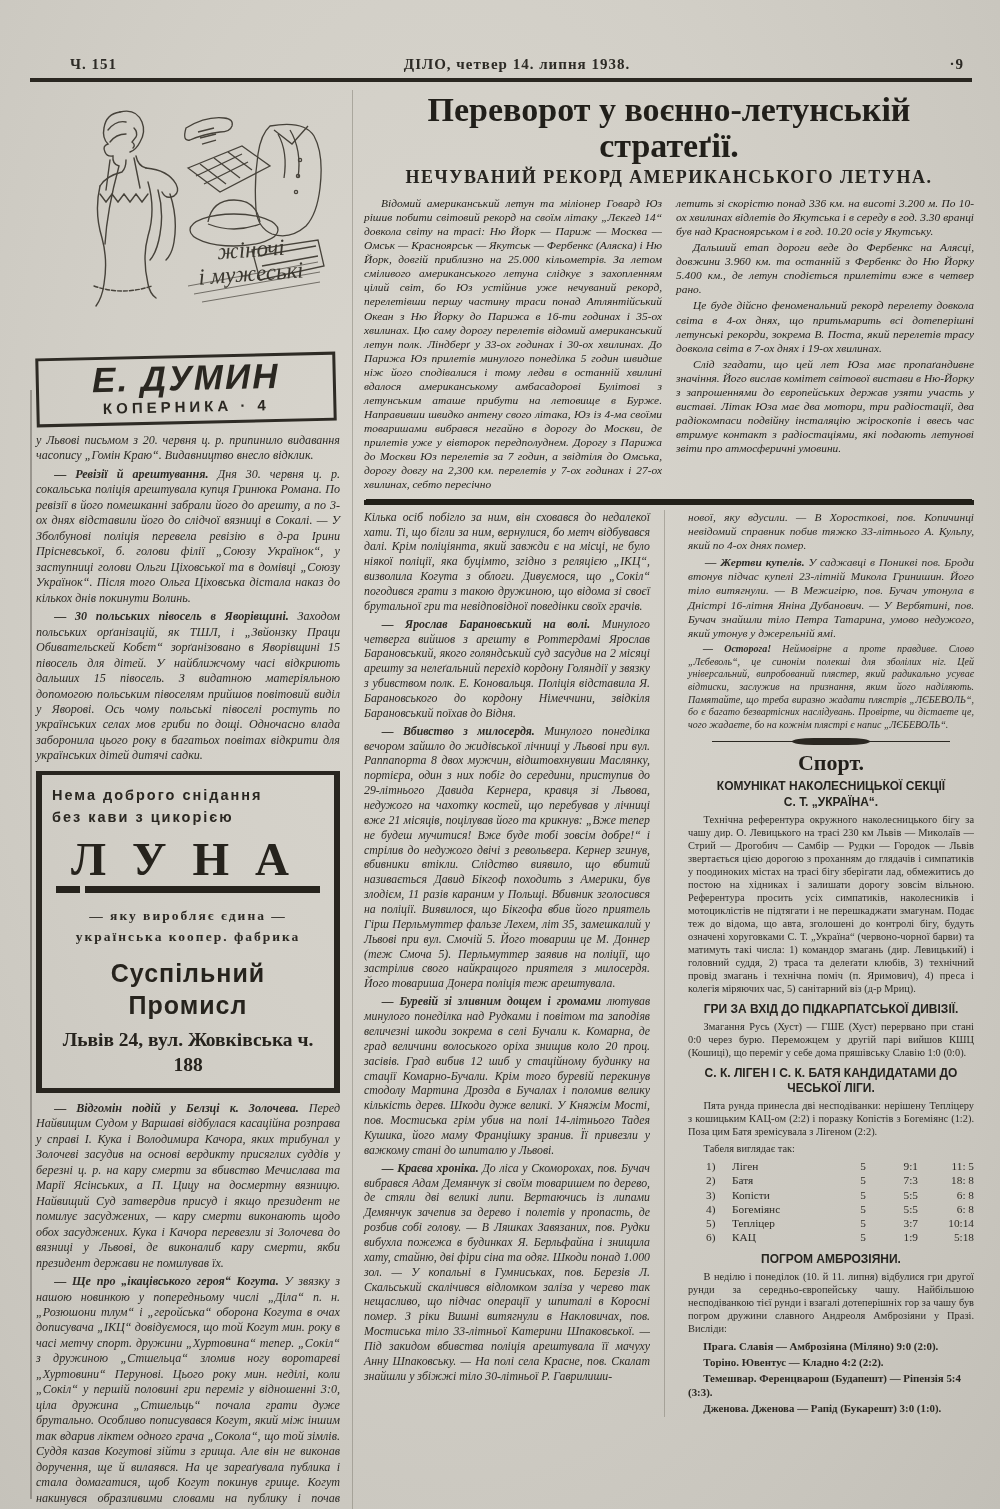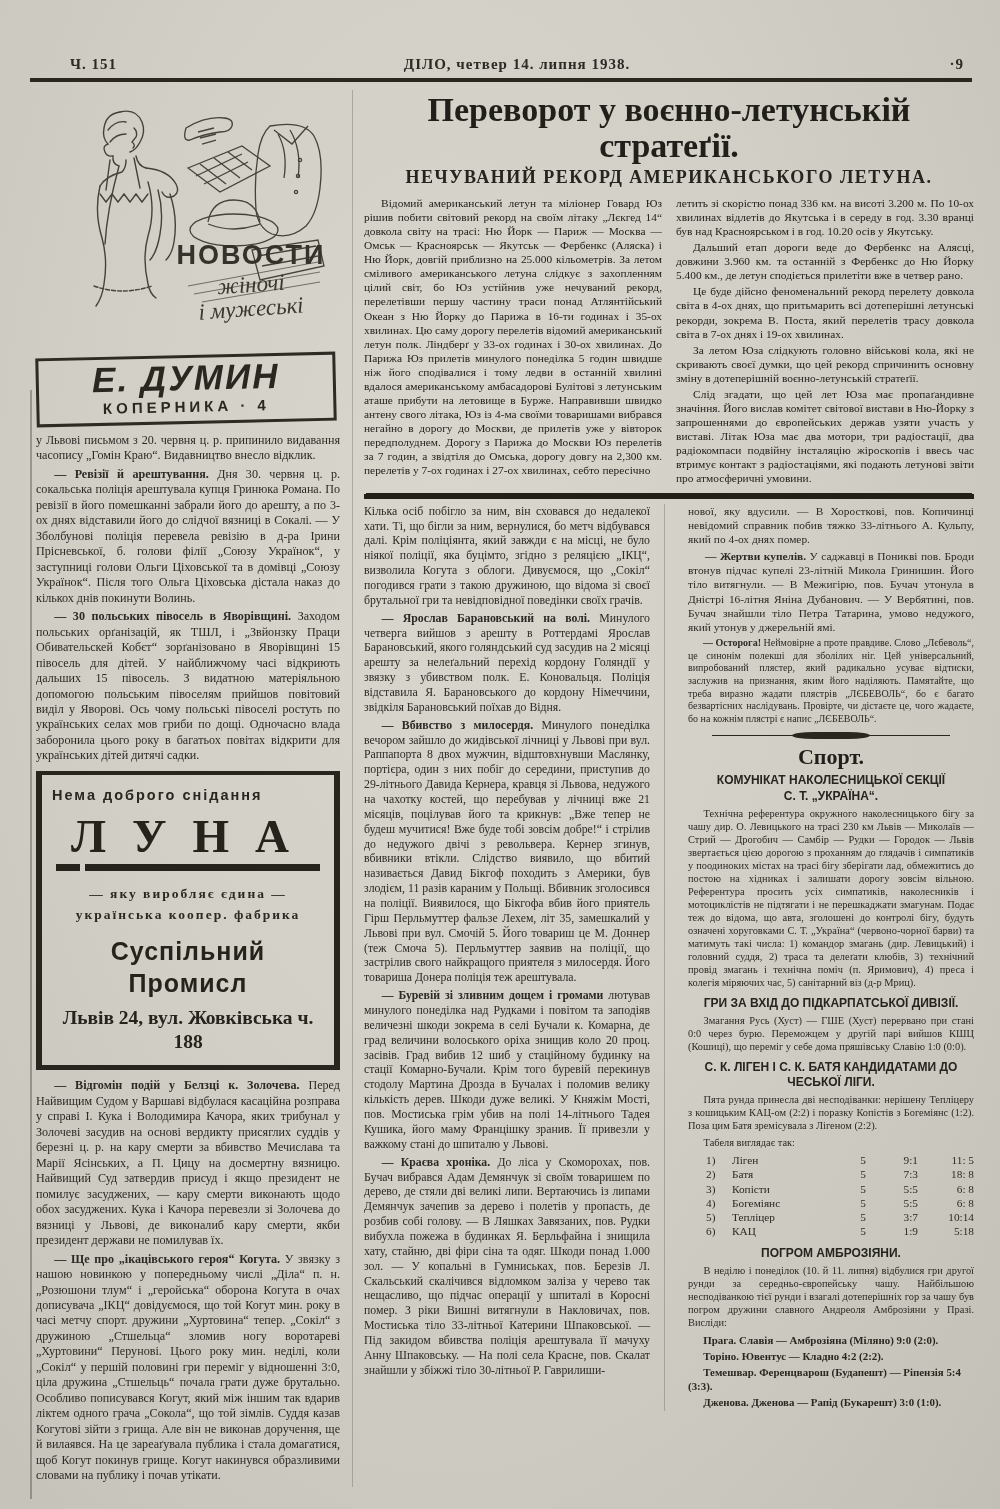--- a/index.html
+++ b/index.html
@@ -14,21 +14,21 @@
   .page::before{content:"";position:absolute;left:30px;top:390px;bottom:10px;width:2px;background:#57534b;opacity:.45;}
   .masthead{display:flex;justify-content:space-between;align-items:baseline;
     padding:56px 36px 2px 70px;font-size:15px;font-weight:bold;letter-spacing:1px;gap:40px;}
   .mast-left{width:120px;}
   .mast-center{flex:1;text-align:center;}
   .mast-right{width:120px;text-align:right;}
   .head-rule{margin:3px 28px 0 30px;border-top:3px solid #2a2721;border-bottom:1px solid #2a2721;height:3px;}
   .content{display:flex;padding:8px 26px 0 36px;gap:12px;}
   
   .col-left{width:304px;font-size:12.1px;line-height:1.28;}
-  .p{margin:0 0 3px;text-align:justify;text-indent:1.5em;}
+  .p{margin:0 0 3px;text-align:justify;text-indent:1.5em;font-style:italic;}
   .p.cont{text-indent:0;}
   .ld{font-weight:bold;}
   .ad-dumyn{position:relative;height:336px;margin-bottom:7px;}
   .illus{position:absolute;top:0;left:0;width:100%;height:232px;}
   .ad-d-text{position:absolute;top:148px;right:0;width:178px;text-align:center;}
   .novosti{font-family:"Liberation Sans","DejaVu Sans",sans-serif;font-weight:bold;font-size:27px;letter-spacing:2px;color:#35322c;}
   .scripty{font-style:italic;font-size:23px;line-height:1.05;transform:rotate(-4deg);color:#3a372f;}
   .dumyn-box{position:absolute;bottom:2px;left:0;right:4px;border:3px solid #2e2b25;padding:2px 4px 5px;text-align:center;transform:rotate(-1.3deg);}
   .dumyn-name{font-family:"Liberation Sans","DejaVu Sans",sans-serif;font-weight:bold;font-style:italic;font-size:35px;letter-spacing:2px;line-height:1;color:#2a2721;}
   .dumyn-addr{font-family:"Liberation Sans","DejaVu Sans",sans-serif;font-weight:bold;font-size:15px;letter-spacing:4px;margin-top:2px;color:#2a2721;}
@@ -110,36 +110,36 @@
             <path d="M236 40 l18 14 16 -18"></path>
             <ellipse cx="196" cy="140" rx="44" ry="16"></ellipse>
             <path d="M170 132 q4 -22 26 -22 q22 0 26 22"></path>
             <path d="M170 134 q26 10 52 0"></path>
             <path d="M214 160 l66 -10 6 26 -64 14z"></path>
             <path d="M220 166 l58 -10 M224 176 l56 -10"></path>
             <path d="M150 196 l130 -24 M156 204 l126 -22 M164 212 l118 -20" stroke-width="1" opacity=".7"></path>
           </g>
         </svg>
         <div class="ad-d-text">
-          <div class="novosti">НОВОСТИ</div>
           <div class="scripty">жіночі</div>
           <div class="scripty">і мужеські</div>
         </div>
         <div class="dumyn-box">
           <div class="dumyn-name">Е. ДУМИН</div>
           <div class="dumyn-addr">КОПЕРНИКА · 4</div>
         </div>
       </div>
 
       <p class="p cont"><span>у Львові письмом з 20. червня ц. р. припинило видавання часопису „Гомін Краю“. Видавництво внесло відклик.</span></p>
       <p class="p"><b class="ld">— Ревізії й арештування.</b><span> Дня 30. червня ц. р. сокальська поліція арештувала купця Гринюка Романа. По ревізії в його помешканні забрали його до арешту, а по 3-ох днях відставили його до слідчої вязниці в Сокалі. — У Зболбунові поліція перевела ревізію в д-ра Ірини Прісневської, б. голови філії „Союзу Українок“, у заступниці голови Ольги Ціховської та в домівці „Союзу Українок“. Після того Ольга Ціховська дістала наказ до кількох днів покинути Волинь.</span></p>
       <p class="p"><b class="ld">— 30 польських півосель в Яворівщині.</b><span> Заходом польських орґанізацій, як ТШЛ, і „Звйонзку Праци Обивательскей Кобєт“ зорґанізовано в Яворівщині 15 півосель для дітей. У найближчому часі відкриють дальших 15 півосель. З видатною матеріяльною допомогою польським півоселям прийшов повітовий виділ у Яворові. Ось чому польські півоселі ростуть по українських селах мов гриби по дощі. Одночасно влада заборонила цього року в багатьох повітах відкрити для українських дітей дитячі садки.</span></p>
 
       <div class="ad-luna">
         <div class="luna-l1">Нема доброго снідання</div>
+        <div class="luna-l1">без кави з цикорією</div>
         <div class="luna-brand">ЛУНА</div>
         <div class="luna-bar"></div>
         <div class="luna-note">— яку виробляє єдина —</div>
         <div class="luna-note">українська коопер. фабрика</div>
         <div class="luna-co">Суспільний Промисл</div>
         <div class="luna-addr">Львів 24, вул. Жовківська ч. 188</div>
       </div>
 
       <p class="p"><b class="ld">— Відгомін подій у Белзці к. Золочева.</b><span> Перед Найвищим Судом у Варшаві відбулася касаційна розправа у справі І. Кука і Володимира Качора, яких трибунал у Золочеві засудив на основі вердикту присяглих суддів у березні ц. р. на кару смерти за вбивство Мечислава та Марії Ясінських, а П. Цицу на досмертну вязницю. Найвищий Суд затвердив присуд і якщо президент не помилує засуджених, — кару смерти виконають щодо обох засуджених. Кука і Качора перевезли зі Золочева до вязниці у Львові, де виконалиб кару смерти, якби президент держави не помилував їх.</span></p>
       <p class="p"><b class="ld">— Ще про „ікацівського героя“ Когута.</b><span> У звязку з нашою новинкою у попередньому числі „Діла“ п. н. „Розюшони тлум“ і „геройська“ оборона Когута в очах дописувача „ІКЦ“ довідуємося, що той Когут мин. року в часі метчу спорт. дружини „Хуртовина“ тепер. „Сокіл“ з дружиною „Стшельца“ зломив ногу воротареві „Хуртовини“ Перунові. Цього року мин. неділі, коли „Сокіл“ у першій половині гри переміг у відношенні 3:0, ціла дружина „Стшельць“ почала грати дуже брутально. Особливо пописувався Когут, який між іншим так вдарив ліктем одного грача „Сокола“, що той зімлів. Суддя казав Когутові зійти з грища. Але він не виконав доручення, ще й вилаявся. На це зареаґувала публика і стала домагатися, щоб Когут покинув грище. Когут накинувся образливими словами на публику і почав утікати.</span></p>
@@ -151,21 +151,20 @@
         <h1 class="headline">Переворот у воєнно-летунській стратеґії.</h1>
         <h2 class="subhead">НЕЧУВАНИЙ РЕКОРД АМЕРИКАНСЬКОГО ЛЕТУНА.</h2>
         <div class="art-cols">
           <div class="art-col">
             <p class="p">Відомий американський летун та міліонер Говард Юз рішив побити світовий рекорд на своїм літаку „Лєкгед 14“ довкола світу на трасі: Ню Йорк — Париж — Москва — Омськ — Красноярськ — Якутськ — Фербенкс (Аляска) і Ню Йорк, довгій приблизно на 25.000 кільометрів. За летом сміливого американського летуна слідкує з захопленням цілий світ, бо Юз устійнив уже нечуваний рекорд, перелетівши першу частину траси понад Атлянтійський Океан з Ню Йорку до Парижа в 16-ти годинах і 35-ох хвилинах. Цю саму дорогу перелетів відомий американський летун полк. Ліндберґ у 33-ох годинах і 30-ох хвилинах. До Парижа Юз прилетів минулого понеділка 5 годин швидше ніж його сподівалися і тому ледви в останній хвилині вдалося американському амбасадорові Булітові з летунським аташе прибути на летовище в Бурже. Направивши швидко антену свого літака, Юз із 4-ма своїми товаришами вибрався негайно в дорогу до Москви, де прилетів уже у вівторок передполуднем. Дорогу з Парижа до Москви Юз перелетів за 7 годин, а звідтіля до Омська, дорогу довгу на 2,300 км. перелетів у 7-ох годинах і 27-ох хвилинах, себто пересічно</p>
           </div>
           <div class="art-col">
             <p class="p cont">летить зі скорістю понад 336 км. на висоті 3.200 м. По 10-ох хвилинах відлетів до Якутська і в середу в год. 3.30 вранці був над Красноярськом і в год. 10.20 осів у Якутську.</p>
             <p class="p">Дальший етап дороги веде до Фербенкс на Алясці, довжини 3.960 км. та останній з Фербенкс до Ню Йорку 5.400 км., де летун сподіється прилетіти вже в четвер рано.</p>
             <p class="p">Це буде дійсно феноменальний рекорд перелету довкола світа в 4-ох днях, що притьмарить всі дотеперішні летунські рекорди, зокрема В. Поста, який перелетів трасу довкола світа в 7-ох днях і 19-ох хвилинах.</p>
-            <p class="p">За летом Юза слідкують головно військові кола, які не скривають своєї думки, що цей рекорд спричинить основну зміну в дотеперішній воєнно-летунській стратеґії.</p>
             <p class="p">Слід згадати, що цей лет Юза має пропаґандивне значіння. Його вислав комітет світової вистави в Ню-Йорку з запрошеннями до європейських держав узяти участь у виставі. Літак Юза має два мотори, три радіостації, два радіокомпаси подвійну інсталяцію жіроскопів і ввесь час втримує контакт з радіостаціями, які подають летунові звіти про атмосферичні умовини.</p>
           </div>
         </div>
       </article>
 
       <div class="thick-rule"></div>
 
       <div class="lower-cols">
 
         <div class="col-mid">

